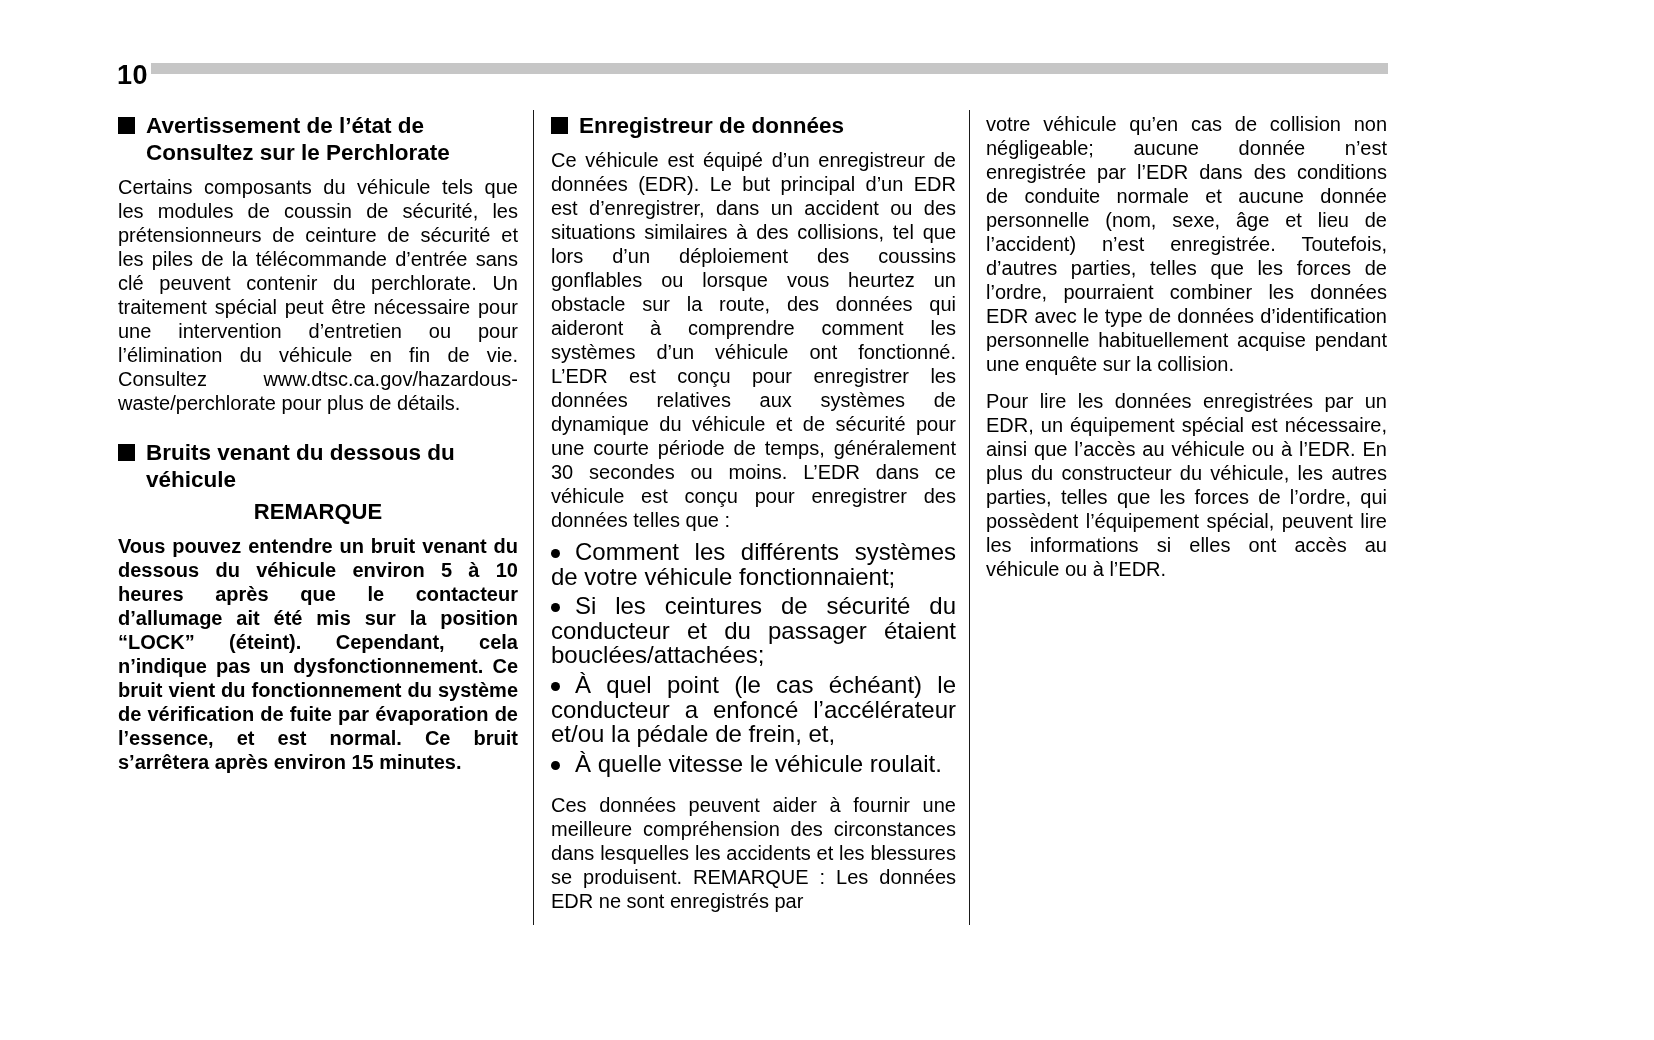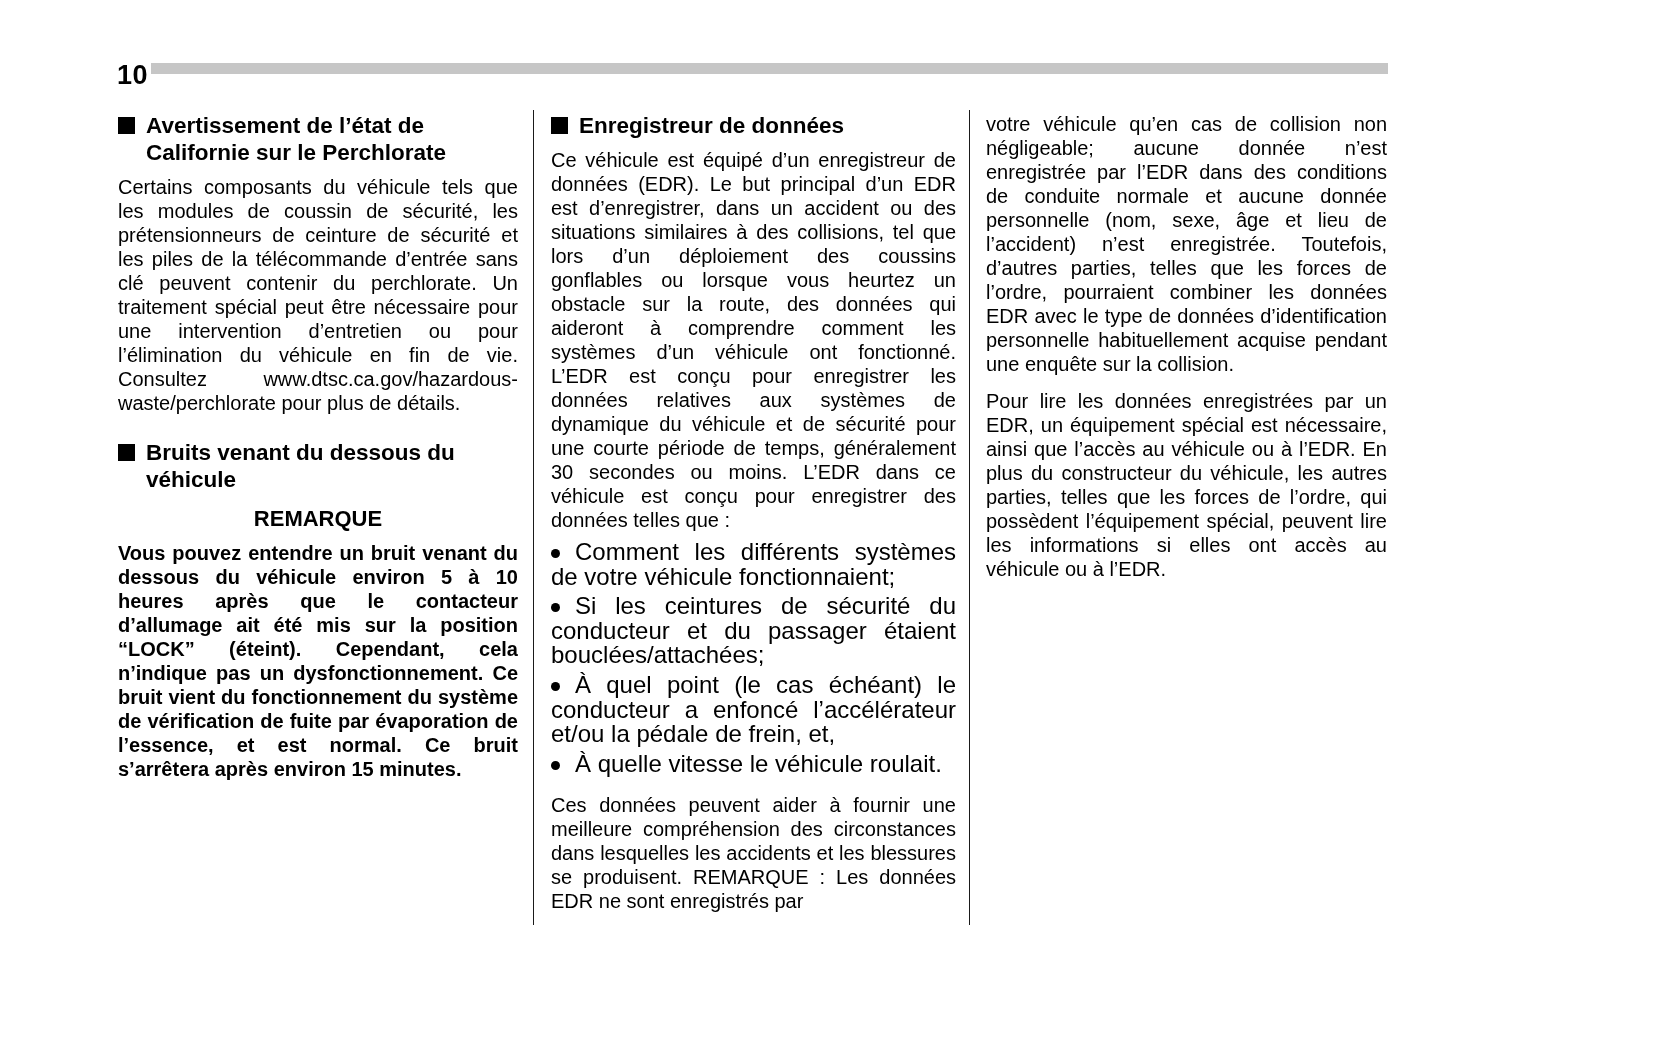--- a/index.html
+++ b/index.html
@@ -50,21 +50,21 @@
     .col3 { left: 986px; width: 401px; }
     .section-heading {
       display: flex;
       align-items: flex-start;
       font-size: 22.5px;
       font-weight: bold;
       line-height: 27px;
       margin: 0 0 9px 0;
       text-align: left;
     }
-    .section-heading.mt { margin-top: 24px; margin-bottom: 12px; }
+    .section-heading.mt { margin-top: 24px; margin-bottom: 5px; }
     .sq {
       width: 17px;
       height: 17px;
       background: #000;
       flex: 0 0 auto;
       margin: 5px 11px 0 0;
     }
     .note-heading {
       font-size: 22px;
       font-weight: bold;
@@ -102,21 +102,21 @@
 
 <div class="page-number">10</div>
 <div class="header-bar"></div>
 
 <div class="vdivider vd1"></div>
 <div class="vdivider vd2"></div>
 
 <div class="col col1">
   <h2 class="section-heading">
     <span class="sq"></span>
-    <span>Avertissement de l’état de Californie sur le Perchlorate</span>
+    <span>Avertissement de l’état de Consultez sur le Perchlorate</span>
   </h2>
   <p class="body gap-after-heading">Certains composants du véhicule tels que les modules de coussin de sécurité, les prétensionneurs de ceinture de sécurité et les piles de la télécommande d’entrée sans clé peuvent contenir du perchlorate. Un traitement spécial peut être nécessaire pour une intervention d’entretien ou pour l’élimination du véhicule en fin de vie. Consultez www.dtsc.ca.gov/hazardous-waste/perchlorate pour plus de détails.</p>
 
   <h2 class="section-heading mt">
     <span class="sq"></span>
     <span>Bruits venant du dessous du véhicule</span>
   </h2>
   <h3 class="note-heading">REMARQUE</h3>
   <p class="body bold">Vous pouvez entendre un bruit venant du dessous du véhicule environ 5 à 10 heures après que le contacteur d’allumage ait été mis sur la position “LOCK” (éteint). Cependant, cela n’indique pas un dysfonctionnement. Ce bruit vient du fonctionnement du système de vérification de fuite par évaporation de l’essence, et est normal. Ce bruit s’arrêtera après environ 15 minutes.</p>
 </div>

